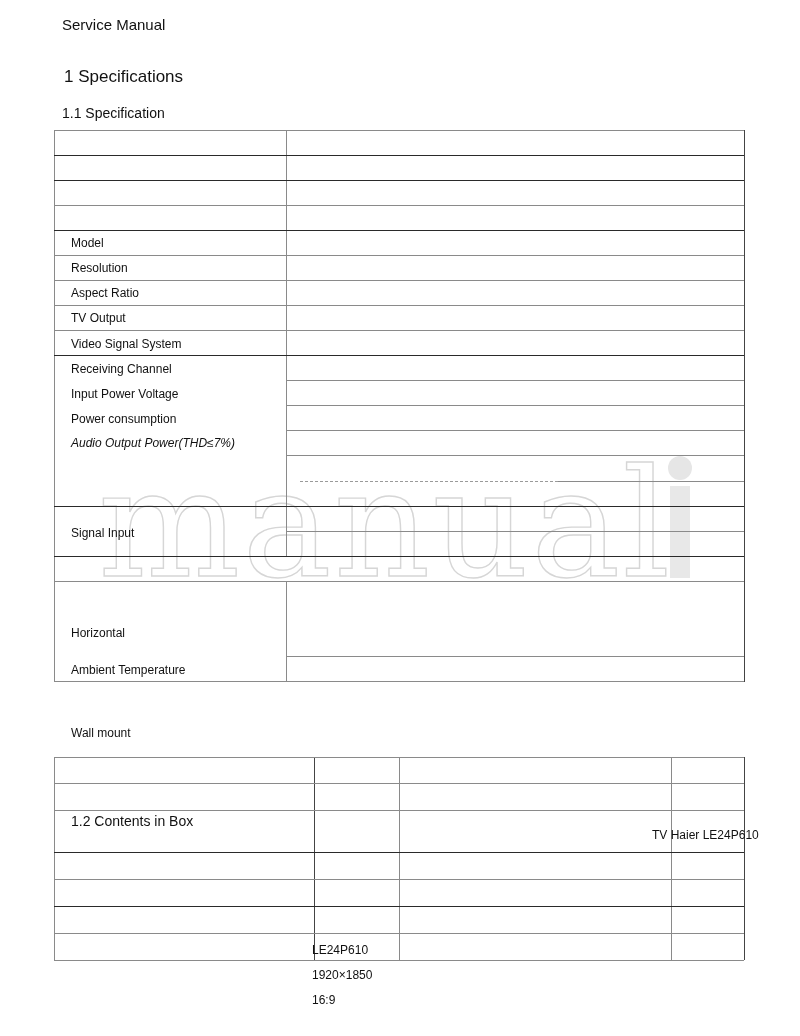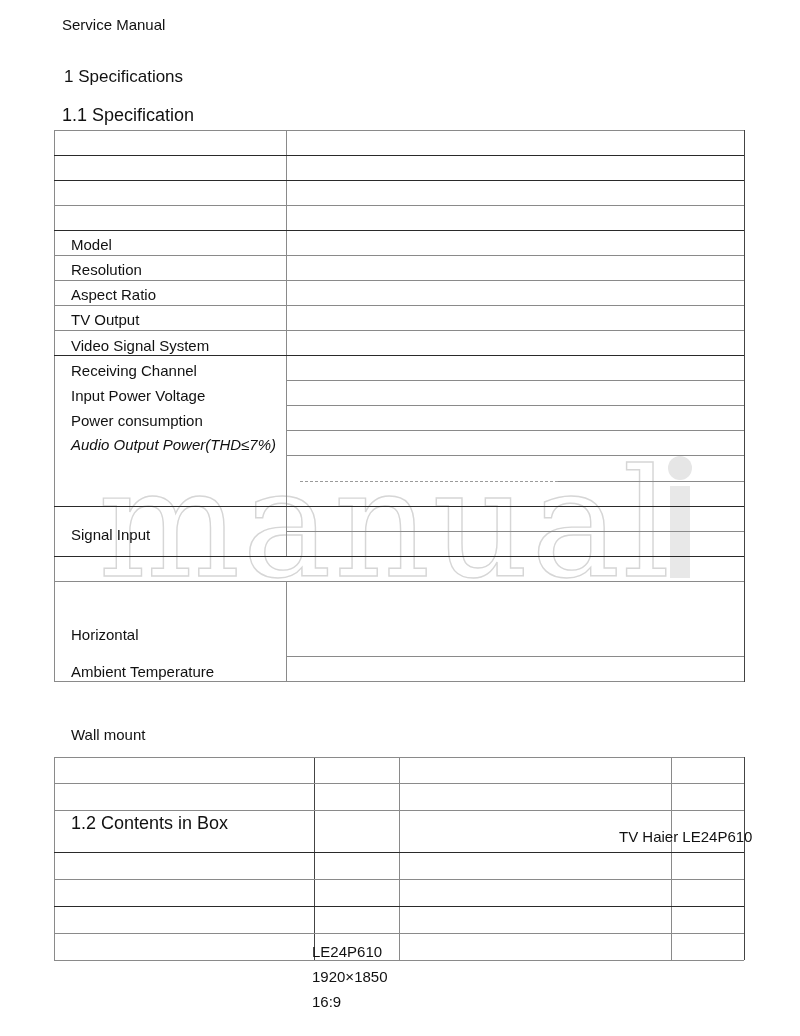--- a/index.html
+++ b/index.html
@@ -1,22 +1,22 @@
 <!DOCTYPE html>
 <html><head>
 <meta charset="utf-8">
 <style>
   html, body { margin:0; padding:0; background:#ffffff; }
   body { width:800px; height:1036px; position:relative; overflow:hidden;
          font-family:"Liberation Sans", sans-serif; color:#111; }
   .txt { position:absolute; white-space:nowrap; line-height:1; }
   .hdr { font-size:15px; }
   .h1 { font-size:17px; }
-  .h2 { font-size:18px; }
-  .cell { font-size:15px; }
+  .h2 { font-size:14px; }
+  .cell { font-size:12px; }
   .hl { position:absolute; height:0; border-top:1px solid #8a8a8a; }
   .hl.dark { border-top-color:#2a2a2a; }
   .vl { position:absolute; width:0; border-left:1px solid #8a8a8a; }
   .vl.dark { border-left-color:#444; }
   .dash { position:absolute; height:0; border-top:1px dashed #9a9a9a; }
   .wm { position:absolute; left:98px; top:448px; width:620px; height:140px; pointer-events:none; }
 </style>
 </head>
 <body>
 
@@ -89,19 +89,19 @@
   <div class="hl" style="left:54px; width:690px; top:757px;"></div>
   <div class="hl" style="left:54px; width:690px; top:783px;"></div>
   <div class="hl" style="left:54px; width:690px; top:810px;"></div>
   <div class="hl dark" style="left:54px; width:690px; top:852px;"></div>
   <div class="hl" style="left:54px; width:690px; top:879px;"></div>
   <div class="hl dark" style="left:54px; width:690px; top:906px;"></div>
   <div class="hl" style="left:54px; width:690px; top:933px;"></div>
   <div class="hl" style="left:54px; width:690px; top:960px;"></div>
 
   <div class="txt h2" style="left:71px; top:814px;">1.2 Contents in Box</div>
-  <div class="txt cell" style="left:619px; top:829px;">TV Haier LE24P610</div>
+  <div class="txt cell" style="left:652px; top:829px;">TV Haier LE24P610</div>
 </div>
 
 <div class="txt cell" style="left:312px; top:944px;">LE24P610</div>
 <div class="txt cell" style="left:312px; top:969px;">1920×1850</div>
 <div class="txt cell" style="left:312px; top:994px;">16:9</div>
 <div class="txt cell" style="left:312px; top:1045px;padding-left:34px;">PAL B/G</div>
 
 </body></html>

